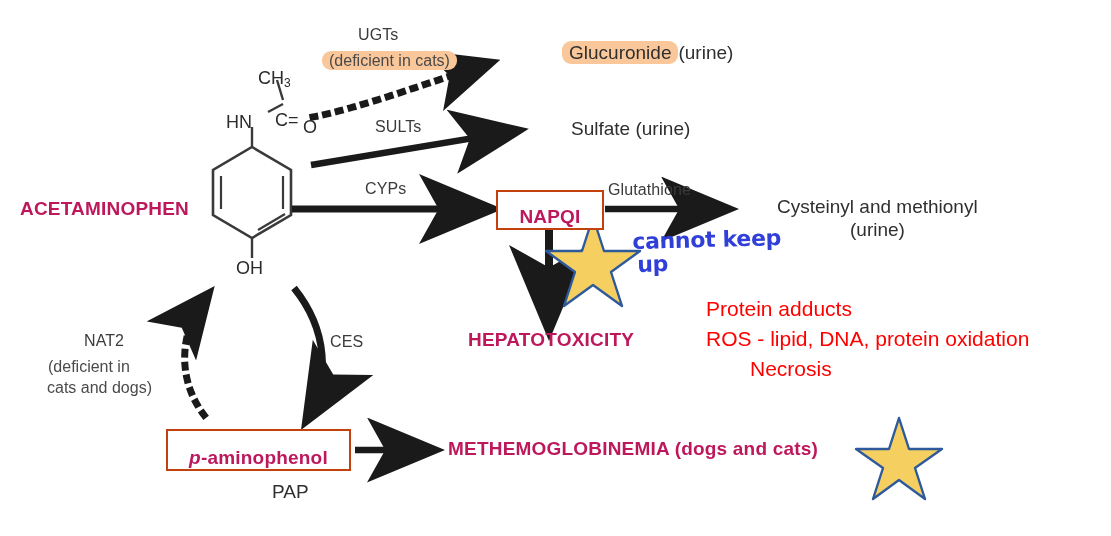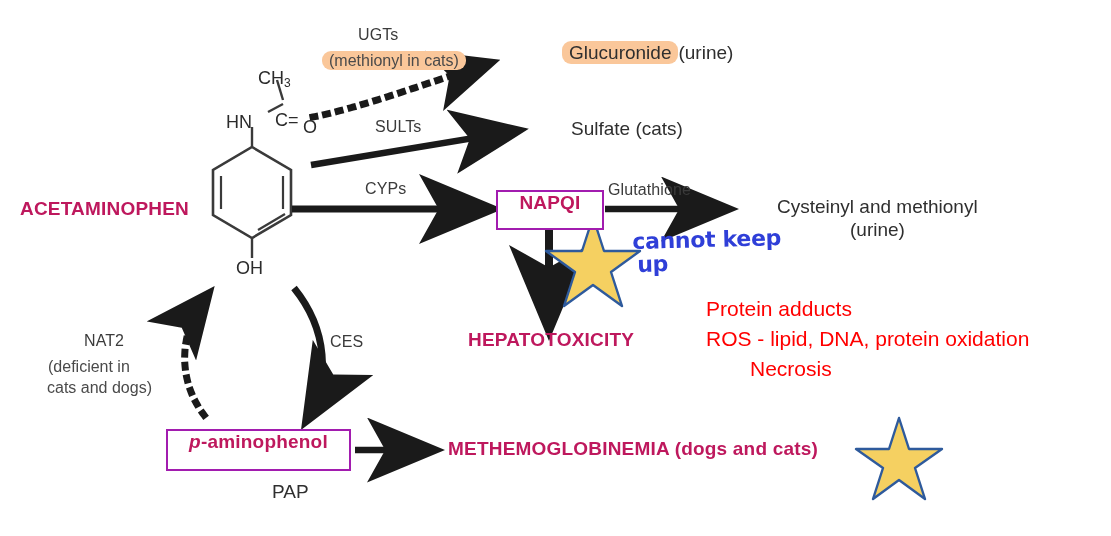--- a/index.html
+++ b/index.html
@@ -51,25 +51,25 @@
   }
   
   .node-bold {
     font-weight: bold;
     font-size: 19px;
     color: #be185d;
     letter-spacing: 0.2px;
   }
   .boxed {
     position: absolute;
-    border: 2px solid #a21caf;
+    border: 2px solid #c2410c;
     background: #ffffff;
     box-sizing: border-box;
     display: flex;
-    align-items: flex-start;
+    align-items: flex-end;
     justify-content: center;
   }
   
   .chem {
     position: absolute;
     font-size: 18px;
     color: #2b2b2b;
     white-space: pre;
   }
   .chem sub {
@@ -184,37 +184,37 @@
 
   <div class="boxed" style="left:166px; top:429px; width:185px; height:42px;">
     <span class="node-bold"><span class="italic-p">p</span><span>-aminophenol</span></span>
   </div>
 
   <div class="lbl prod" style="left:228px; top:481px;">PAP</div>
 
   <div class="lbl node-bold" style="left:448px; top:438px;">METHEMOGLOBINEMIA (dogs and cats)</div>
 
   <div class="lbl enz" style="left:358px; top:26px;">UGTs</div>
-  <div class="lbl enz-sm" style="left:322px; top:52px;"><span class="hl">(methionyl in cats)</span></div>
+  <div class="lbl enz-sm" style="left:322px; top:52px;"><span class="hl">(deficient in cats)</span></div>
 
   <div class="lbl enz" style="left:375px; top:118px;">SULTs</div>
 
   <div class="lbl enz" style="left:365px; top:180px;">CYPs</div>
 
   <div class="lbl enz" style="left:608px; top:181px;">Glutathione</div>
 
   <div class="lbl enz" style="left:330px; top:333px;">CES</div>
 
   <div class="lbl enz" style="left:84px; top:332px;">NAT2</div>
   <div class="lbl enz-sm" style="left:48px; top:358px;">(deficient in</div>
   <div class="lbl enz-sm" style="left:47px; top:379px;">cats and dogs)</div>
 
   <div class="lbl prod" style="left:518px; top:42px;"><span class="hl">Glucuronide</span><span>(urine)</span></div>
 
-  <div class="lbl prod" style="left:527px; top:118px;">Sulfate (cats)</div>
+  <div class="lbl prod" style="left:527px; top:118px;">Sulfate (urine)</div>
 
   <div class="lbl prod" style="left:733px; top:196px;">Cysteinyl and methionyl</div>
   <div class="lbl prod" style="left:806px; top:219px;">(urine)</div>
 
   <div class="hand-blue" style="left:632px; top:231px;">cannot keep</div>
   <div class="hand-blue" style="left:637px; top:254px;">up</div>
 
   <div class="red-note" style="left:706px; top:294px;">Protein adducts</div>
   <div class="red-note" style="left:706px; top:324px;">ROS - lipid, DNA, protein oxidation</div>
   <div class="red-note" style="left:706px; top:354px;margin-left:44px;">Necrosis</div>

